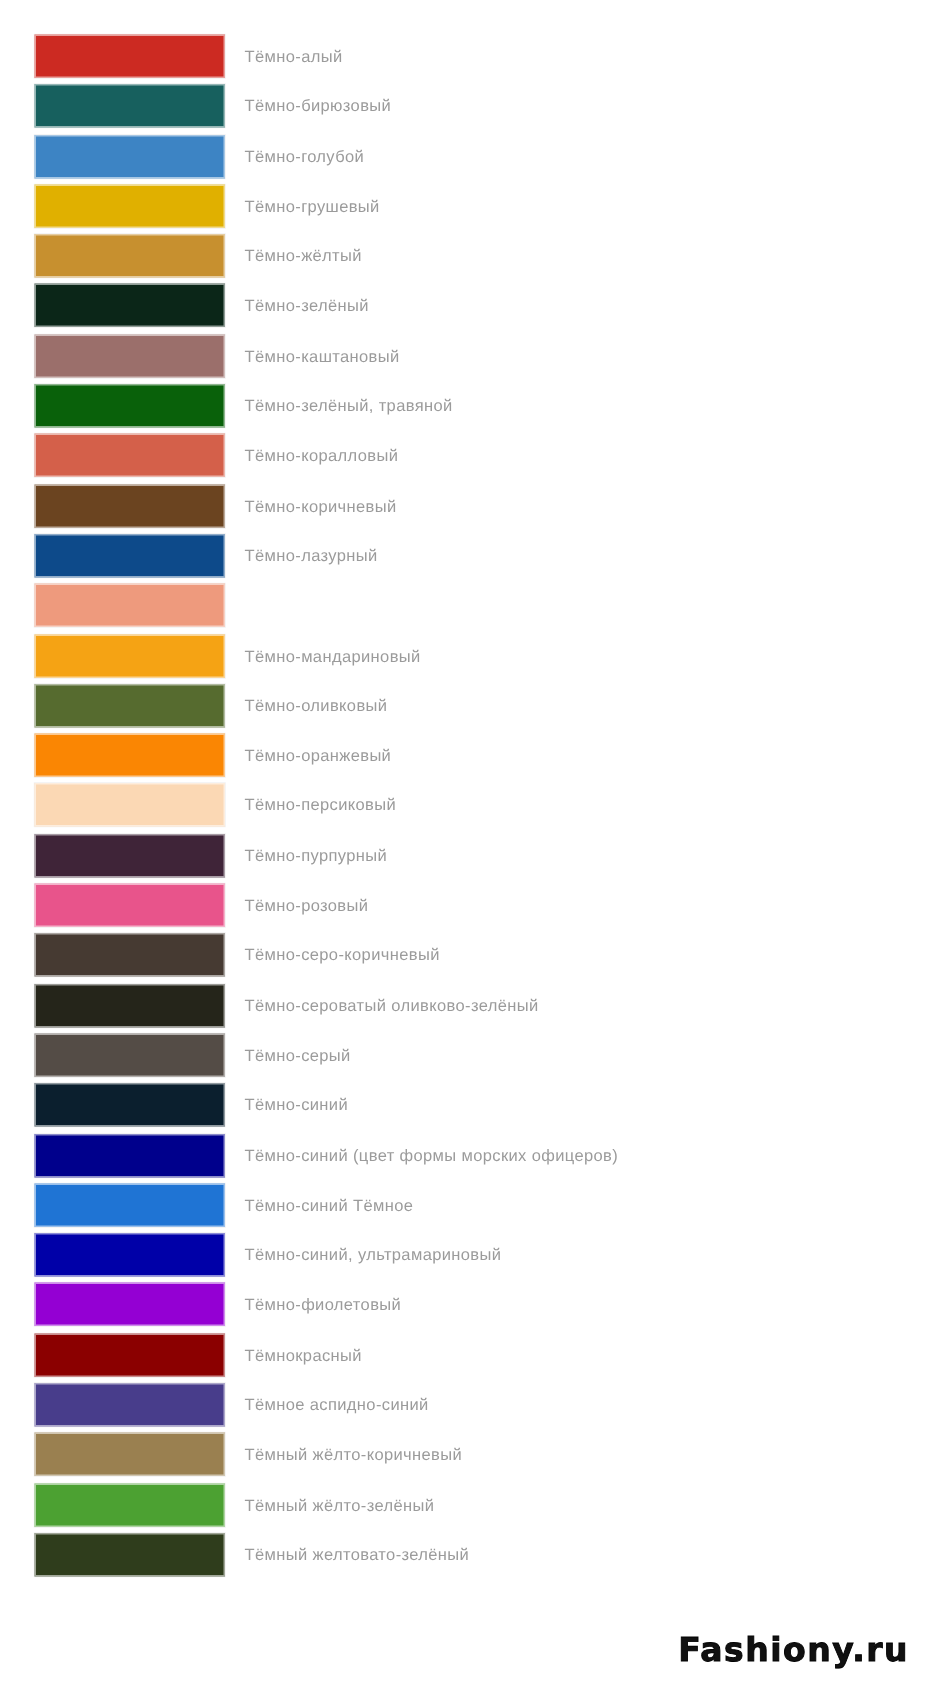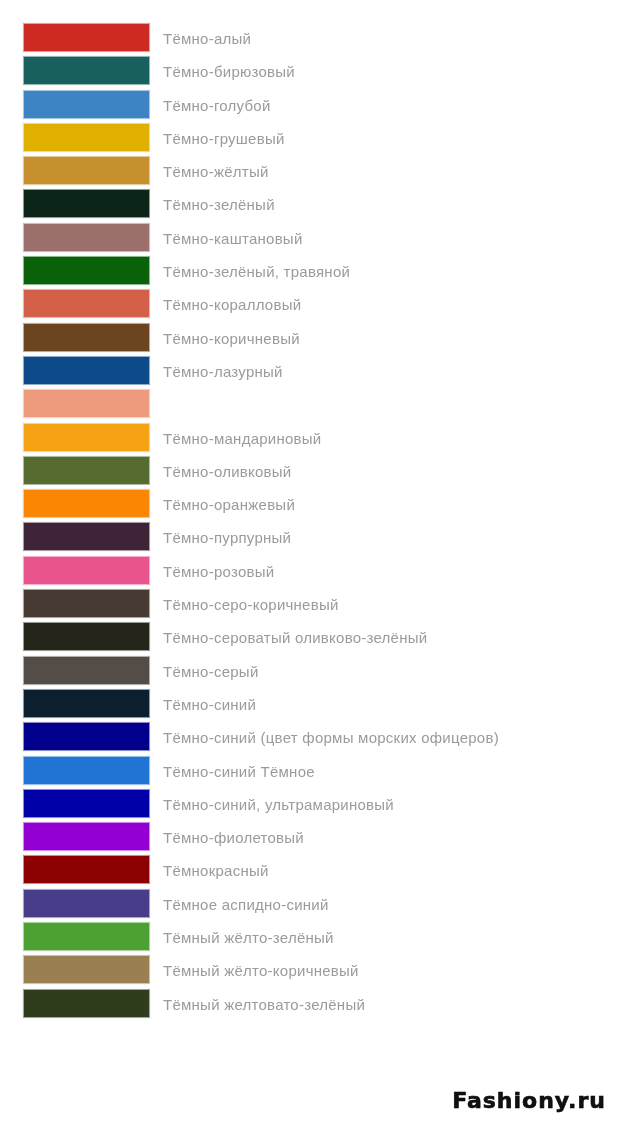--- a/index.html
+++ b/index.html
@@ -40,21 +40,21 @@
     border: 1px solid rgba(255,255,255,0.55);
     box-shadow: 0 0 0 0.5px rgba(0,0,0,0.06);
   }
 
   .swatch-label {
     position: absolute;
     left: 163px;
     top: 0;
     height: 33.3px;
     line-height: 33.3px;
-    font-size: 15px;
+    font-size: 11px;
     color: #9b9b9b;
     white-space: nowrap;
     letter-spacing: 0.25px;
   }
 
   #watermark {
     position: absolute;
     right: 14px;
     bottom: 14px;
     font-family: "DejaVu Sans", sans-serif;
@@ -124,20 +124,24 @@
     </div>
     <div class="swatch-row">
       <div class="swatch-chip" style="background: rgb(86, 107, 47);"></div>
       <div class="swatch-label">Тёмно-оливковый</div>
     </div>
     <div class="swatch-row">
       <div class="swatch-chip" style="background: rgb(250, 134, 3);"></div>
       <div class="swatch-label">Тёмно-оранжевый</div>
     </div>
     <div class="swatch-row">
+      <div class="swatch-chip" style="background: rgb(251, 216, 180);"></div>
+      <div class="swatch-label">Тёмно-персиковый</div>
+    </div>
+    <div class="swatch-row">
       <div class="swatch-chip" style="background: rgb(63, 36, 56);"></div>
       <div class="swatch-label">Тёмно-пурпурный</div>
     </div>
     <div class="swatch-row">
       <div class="swatch-chip" style="background: rgb(232, 84, 139);"></div>
       <div class="swatch-label">Тёмно-розовый</div>
     </div>
     <div class="swatch-row">
       <div class="swatch-chip" style="background: rgb(70, 58, 50);"></div>
       <div class="swatch-label">Тёмно-серо-коричневый</div>
@@ -172,26 +176,26 @@
     </div>
     <div class="swatch-row">
       <div class="swatch-chip" style="background: rgb(139, 0, 0);"></div>
       <div class="swatch-label">Тёмнокрасный</div>
     </div>
     <div class="swatch-row">
       <div class="swatch-chip" style="background: rgb(72, 61, 139);"></div>
       <div class="swatch-label">Тёмное аспидно-синий</div>
     </div>
     <div class="swatch-row">
+      <div class="swatch-chip" style="background: rgb(154, 128, 80);"></div>
+      <div class="swatch-label">Тёмный жёлто-коричневый</div>
+    </div>
+    <div class="swatch-row">
       <div class="swatch-chip" style="background: rgb(76, 161, 50);"></div>
       <div class="swatch-label">Тёмный жёлто-зелёный</div>
     </div>
     <div class="swatch-row">
-      <div class="swatch-chip" style="background: rgb(154, 128, 80);"></div>
-      <div class="swatch-label">Тёмный жёлто-коричневый</div>
-    </div>
-    <div class="swatch-row">
       <div class="swatch-chip" style="background: rgb(47, 61, 28);"></div>
       <div class="swatch-label">Тёмный желтовато-зелёный</div>
     </div>
   </div>
 
 <div id="watermark">Fashiony.ru</div>
 
 </body></html>

